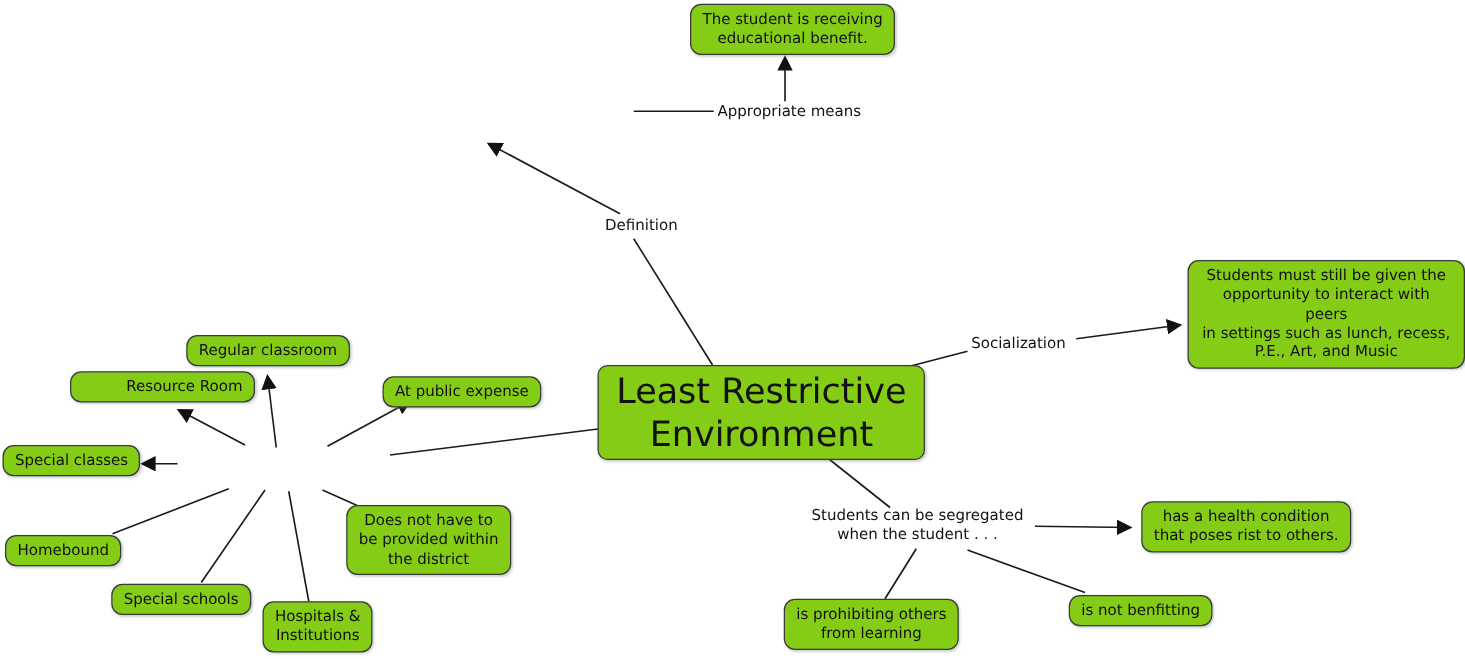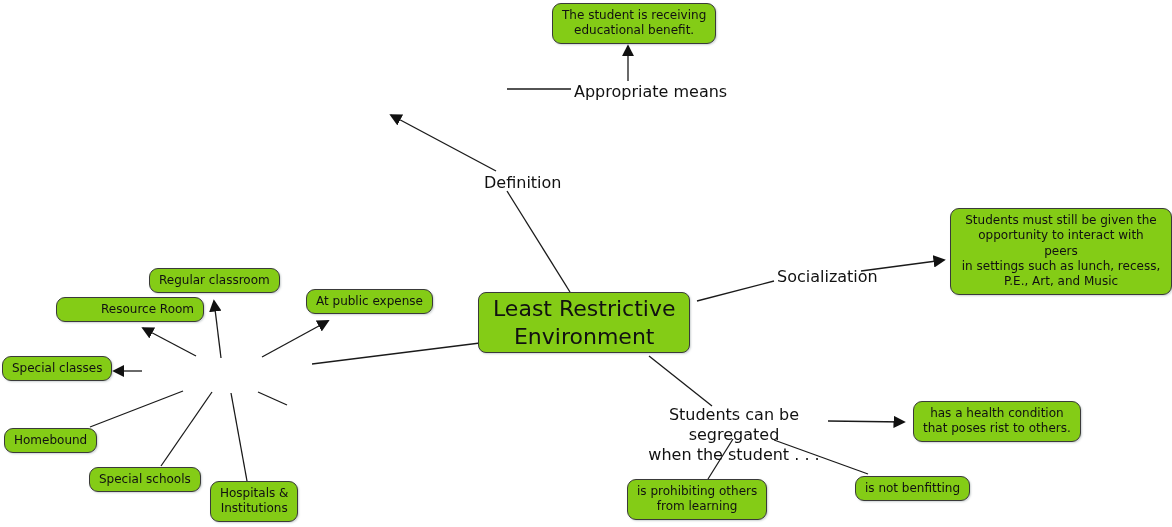--- a/index.html
+++ b/index.html
@@ -31,29 +31,29 @@
     border: 1.5px solid #3a3a3a;
     border-radius: 9px;
     padding: 4px 9px;
     font-size: 12px;
     line-height: 1.28;
     text-align: center;
     white-space: pre-line;
     box-shadow: 1px 1px 2px rgba(110, 125, 130, 0.35);
   }
   .node.root {
-    font-size: 22px;
+    font-size: 28px;
     line-height: 1.25;
     padding: 2px 14px;
     border-radius: 8px;
   }
   .link-label {
     position: absolute;
     z-index: 2;
-    font-size: 16px;
+    font-size: 12px;
     line-height: 1.25;
     text-align: center;
     white-space: pre-line;
   }
 </style>
 </head>
 <body>
 
 <div class="canvas">
 
@@ -97,29 +97,32 @@
 opportunity to interact with peers
 in settings such as lunch, recess,
 P.E., Art, and Music</div>
 
   <div class="node" style="left:149px; top:268px;">Regular classroom</div>
 
   <div class="node" style="left:56px; top:297px;padding-left:44px;">Resource Room</div>
 
   <div class="node" style="left:2px; top:356px;">Special classes</div>
 
-  <div class="node" style="left:306px; top:289px;">At public expense</div>
+  <div class="node" style="left:306px; top:301px;">At public expense</div>
 
   <div class="node" style="left:4px; top:428px;">Homebound</div>
 
   <div class="node" style="left:89px; top:467px;">Special schools</div>
 
   <div class="node" style="left:210px; top:481px;">Hospitals &amp;
 Institutions</div>
 
+  <div class="node" style="left:277px; top:404px;">Does not have to
+be provided within
+the district</div>
 
   <div class="node" style="left:913px; top:401px;">has a health condition
 that poses rist to others.</div>
 
   <div class="node" style="left:855px; top:476px;">is not benfitting</div>
 
   <div class="node" style="left:627px; top:479px;">is prohibiting others
 from learning</div>
 
   <div class="link-label" style="left:484px; top:173px;">Definition</div>

